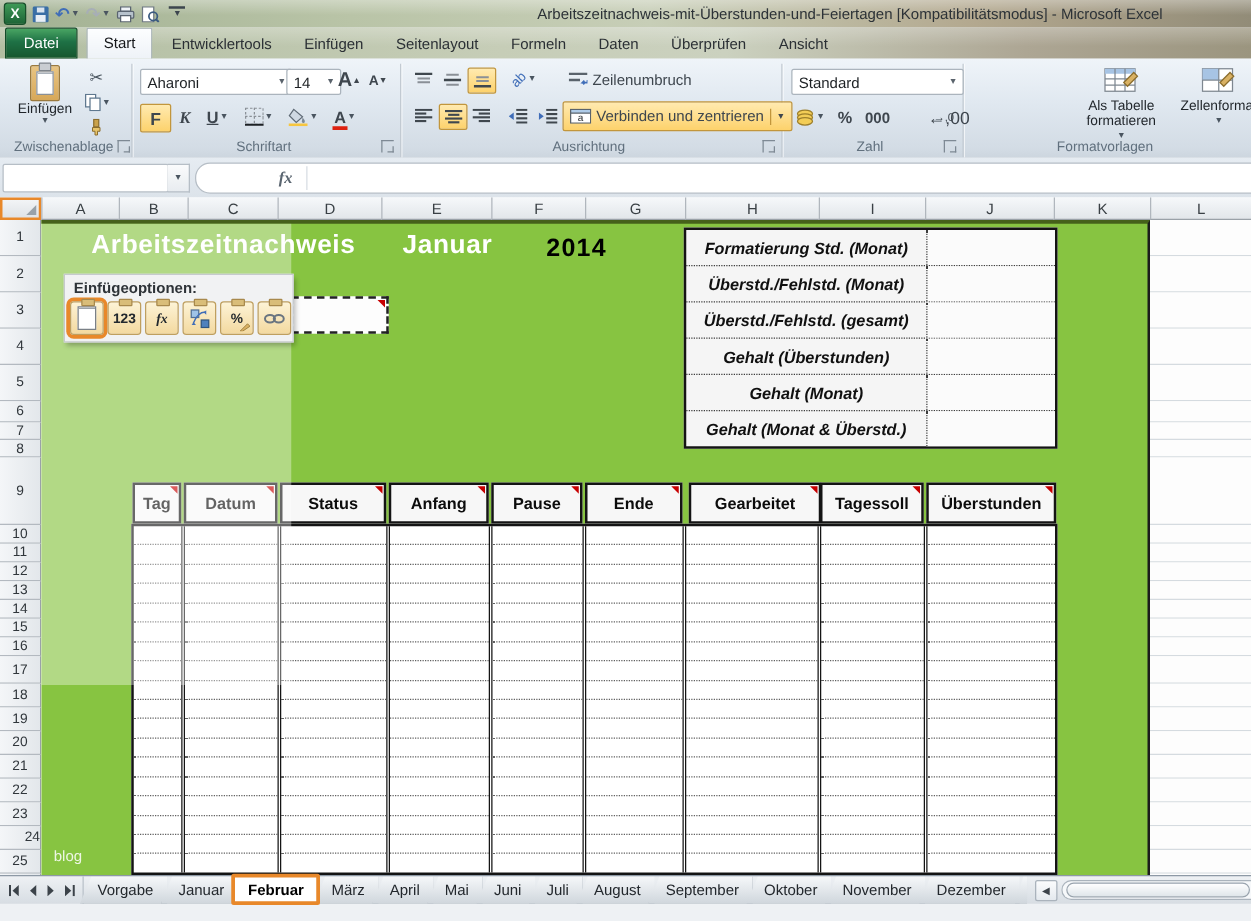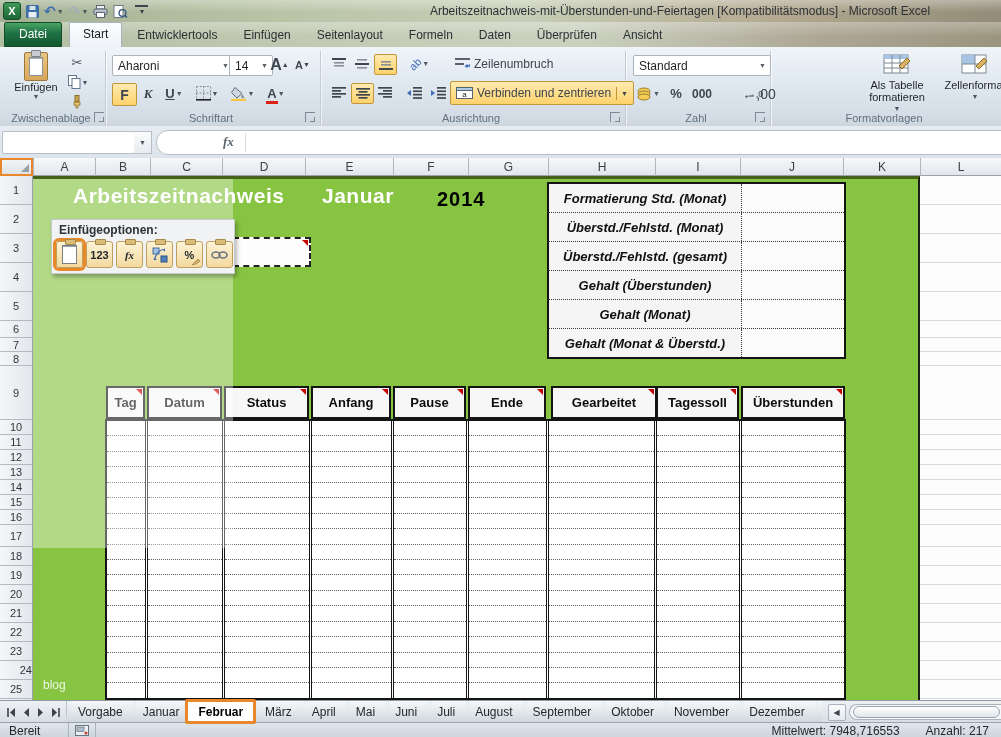--- a/index.html
+++ b/index.html
@@ -918,28 +918,14 @@
       </div>
     <div class="tabstub"></div>
     <div class="hsb-left">
         <span style="font-size:8px;color:#3c434a">◀</span>
       </div>
     <div class="hsb-track">
         <div class="hsb-thumb"></div>
       </div>
   </div>
 
-  <div class="statusbar">
-    <span style="padding-left:9px">Bereit</span>
-    <span style="margin-left:28px;border-left:1px solid #aab4be;border-right:1px solid #aab4be;padding:0 6px;height:15px;display:flex;align-items:center">
-      <svg width="14" height="11">
-          <rect x="0.5" y="0.5" width="13" height="10" fill="#eaf0f5" stroke="#6a7580"></rect>
-          <rect x="2" y="2" width="7" height="4.5" fill="#aebdcc" stroke="#6a7580" stroke-width="0.7"></rect>
-          <circle cx="11" cy="8" r="1.6" fill="#c43"></circle>
-        </svg>
-    </span>
-    <div class="stat-right">
-      <span><span>Mittelwert:</span> <span>7948,716553</span></span>
-      <span><span>Anzahl:</span> <span>217</span></span>
-    </div>
-  </div>
 
 </div>
 
 </body></html>

